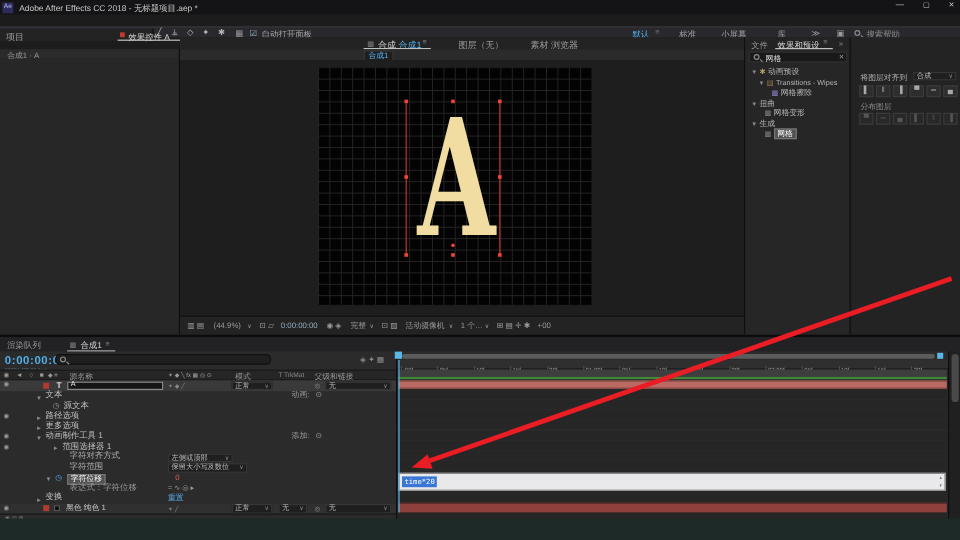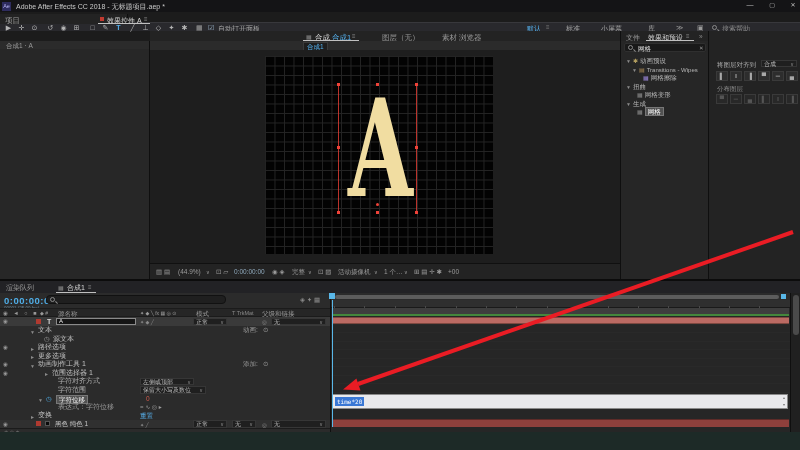--- a/index.html
+++ b/index.html
@@ -87,21 +87,21 @@
     <span class="r" style="left:546px;top:1px;font-size:6px;color:#777;">≡</span>
     <span class="r" style="left:566px;top:1px;font-size:7px;color:#a0a0a0;">标准</span>
     <span class="r" style="left:601px;top:1px;font-size:7px;color:#a0a0a0;">小屏幕</span>
     <span class="r" style="left:648px;top:1px;font-size:7px;color:#a0a0a0;">库</span>
     <span class="r" style="left:676px;top:1px;font-size:7px;color:#999;">≫</span>
     <span class="r" style="left:697px;top:1px;font-size:7px;color:#999;">▣</span>
     <span class="mag" style="left:712px;top:2px;"></span>
     <span class="r" style="left:722px;top:1px;font-size:7px;color:#8a8a8a;">搜索帮助</span>
   </div>
 
-  <div class="abs panelhead" style="left:0;top:14px;width:128px;height:10px;border-right:1px solid #0f0f0f;">
+  <div class="abs panelhead" style="left:0;top:24px;width:128px;height:10px;border-right:1px solid #0f0f0f;">
     <span class="r tab-inactive" style="left:5px;top:1.5px;">项目</span>
     <span class="r" style="left:100px;top:3px;width:4px;height:4px;background:#c03a30;"></span>
     <span class="r tab-active" style="left:107px;top:1.5px;font-size:7px;">效果控件 A</span>
     <span class="r" style="left:144px;top:2px;font-size:6px;color:#888;">≡</span>
     <div class="underline" style="left:98px;top:9px;width:52px;"></div>
   </div>
   <div class="abs" style="left:0;top:41px;width:150px;height:8px;background:#2b2b2b;border-right:1px solid #0f0f0f;">
     <span class="r" style="left:6px;top:0.5px;font-size:6.5px;color:#9a9a9a;">合成1 · A</span>
   </div>
   <div class="abs" style="left:0;top:49px;width:150px;height:230px;background:#272727;border-right:1px solid #0f0f0f;"></div>

